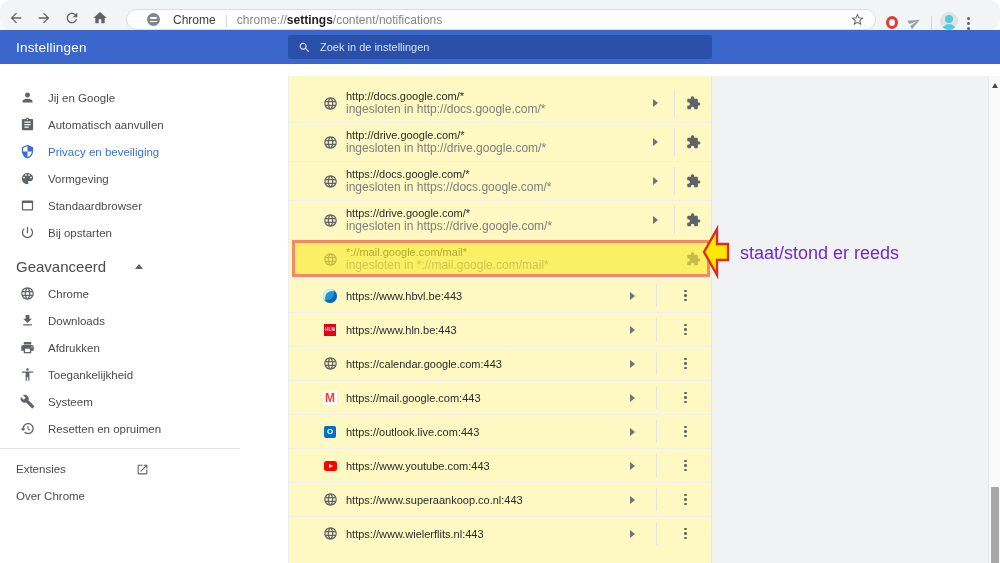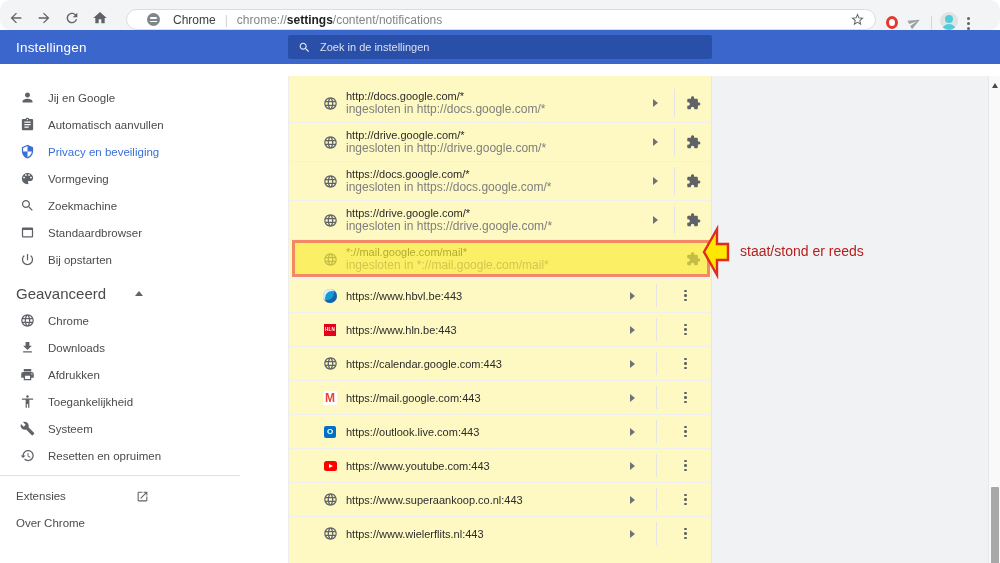--- a/index.html
+++ b/index.html
@@ -90,21 +90,21 @@
   .fav-youtube::after{content:'';width:0;height:0;border-top:2.6px solid transparent;border-bottom:2.6px solid transparent;border-left:4px solid #fff;margin-left:1px;}
 
   
   .scrollbar{position:absolute;left:988px;top:0;width:12px;height:499px;background:#f9f9f9;border-left:1px solid #e8e8e8;box-sizing:border-box;}
   .sb-up{position:absolute;left:3px;top:7px;width:0;height:0;border-left:3.5px solid transparent;border-right:3.5px solid transparent;border-bottom:5px solid #4a4a4a;cursor:pointer;}
   .sb-down{position:absolute;left:3px;bottom:3px;width:0;height:0;border-left:3.5px solid transparent;border-right:3.5px solid transparent;border-top:5px solid #9a9a9a;cursor:pointer;}
   .sb-thumb{position:absolute;left:2px;top:411px;width:8px;height:78px;background:#a8a8a8;border-radius:1px;cursor:pointer;}
 
   
   .anno-arrow{position:absolute;left:702px;top:146px;width:28px;height:60px;}
-  .anno-text{position:absolute;left:740px;top:167px;font-size:14px;color:#b91c1c;}
+  .anno-text{position:absolute;left:740px;top:167px;font-size:18px;color:#6d28d9;}
 </style>
 </head>
 <body>
 
 <div class="screen">
 
   <div class="toolbar">
     <div class="nav-btn">
         <svg viewBox="0 0 24 24">
           <path d="M20 11H7.83l5.59-5.59L12 4l-8 8 8 8 1.41-1.41L7.83 13H20v-2z"></path>
@@ -201,28 +201,20 @@
           <span class="ic">
             <svg viewBox="0 0 24 24">
               <path d="M12 3c-4.97 0-9 4.03-9 9s4.03 9 9 9c.83 0 1.5-.67 1.5-1.5 0-.39-.15-.74-.39-1.01-.23-.26-.38-.61-.38-.99 0-.83.67-1.5 1.5-1.5H16c2.76 0 5-2.24 5-5 0-4.42-4.03-8-9-8zm-5.5 9c-.83 0-1.5-.67-1.5-1.5S5.67 9 6.5 9 8 9.67 8 10.5 7.33 12 6.5 12zm3-4C8.67 8 8 7.33 8 6.5S8.67 5 9.5 5s1.5.67 1.5 1.5S10.33 8 9.5 8zm5 0c-.83 0-1.5-.67-1.5-1.5S13.67 5 14.5 5s1.5.67 1.5 1.5S15.33 8 14.5 8zm3 4c-.83 0-1.5-.67-1.5-1.5S16.67 9 17.5 9s1.5.67 1.5 1.5-.67 1.5-1.5 1.5z"></path>
             </svg>
           </span>
           <span class="lbl">Vormgeving</span>
         </div>
         <div class="side-item">
           <span class="ic">
             <svg viewBox="0 0 24 24">
-              <path d="M15.5 14h-.79l-.28-.27C15.41 12.59 16 11.11 16 9.5 16 5.91 13.09 3 9.5 3S3 5.91 3 9.5 5.91 16 9.5 16c1.61 0 3.09-.59 4.23-1.57l.27.28v.79l5 4.99L20.49 19l-4.99-5zm-6 0C7.01 14 5 11.99 5 9.5S7.01 5 9.5 5 14 7.01 14 9.5 11.99 14 9.5 14z"></path>
-            </svg>
-          </span>
-          <span class="lbl">Zoekmachine</span>
-        </div>
-        <div class="side-item">
-          <span class="ic">
-            <svg viewBox="0 0 24 24">
               <path d="M19 4H5c-1.11 0-2 .9-2 2v12c0 1.1.89 2 2 2h14c1.1 0 2-.9 2-2V6c0-1.1-.9-2-2-2zm0 14H5V8h14v10z"></path>
             </svg>
           </span>
           <span class="lbl">Standaardbrowser</span>
         </div>
         <div class="side-item">
           <span class="ic">
             <svg viewBox="0 0 24 24">
               <path d="M13 3h-2v10h2V3zm4.83 2.17l-1.42 1.42C17.99 7.86 19 9.81 19 12c0 3.87-3.13 7-7 7s-7-3.13-7-7c0-2.19 1.01-4.14 2.58-5.42L6.17 5.17C4.23 6.82 3 9.26 3 12c0 4.97 4.03 9 9 9s9-4.03 9-9c0-2.74-1.23-5.18-3.17-6.83z"></path>
             </svg>

